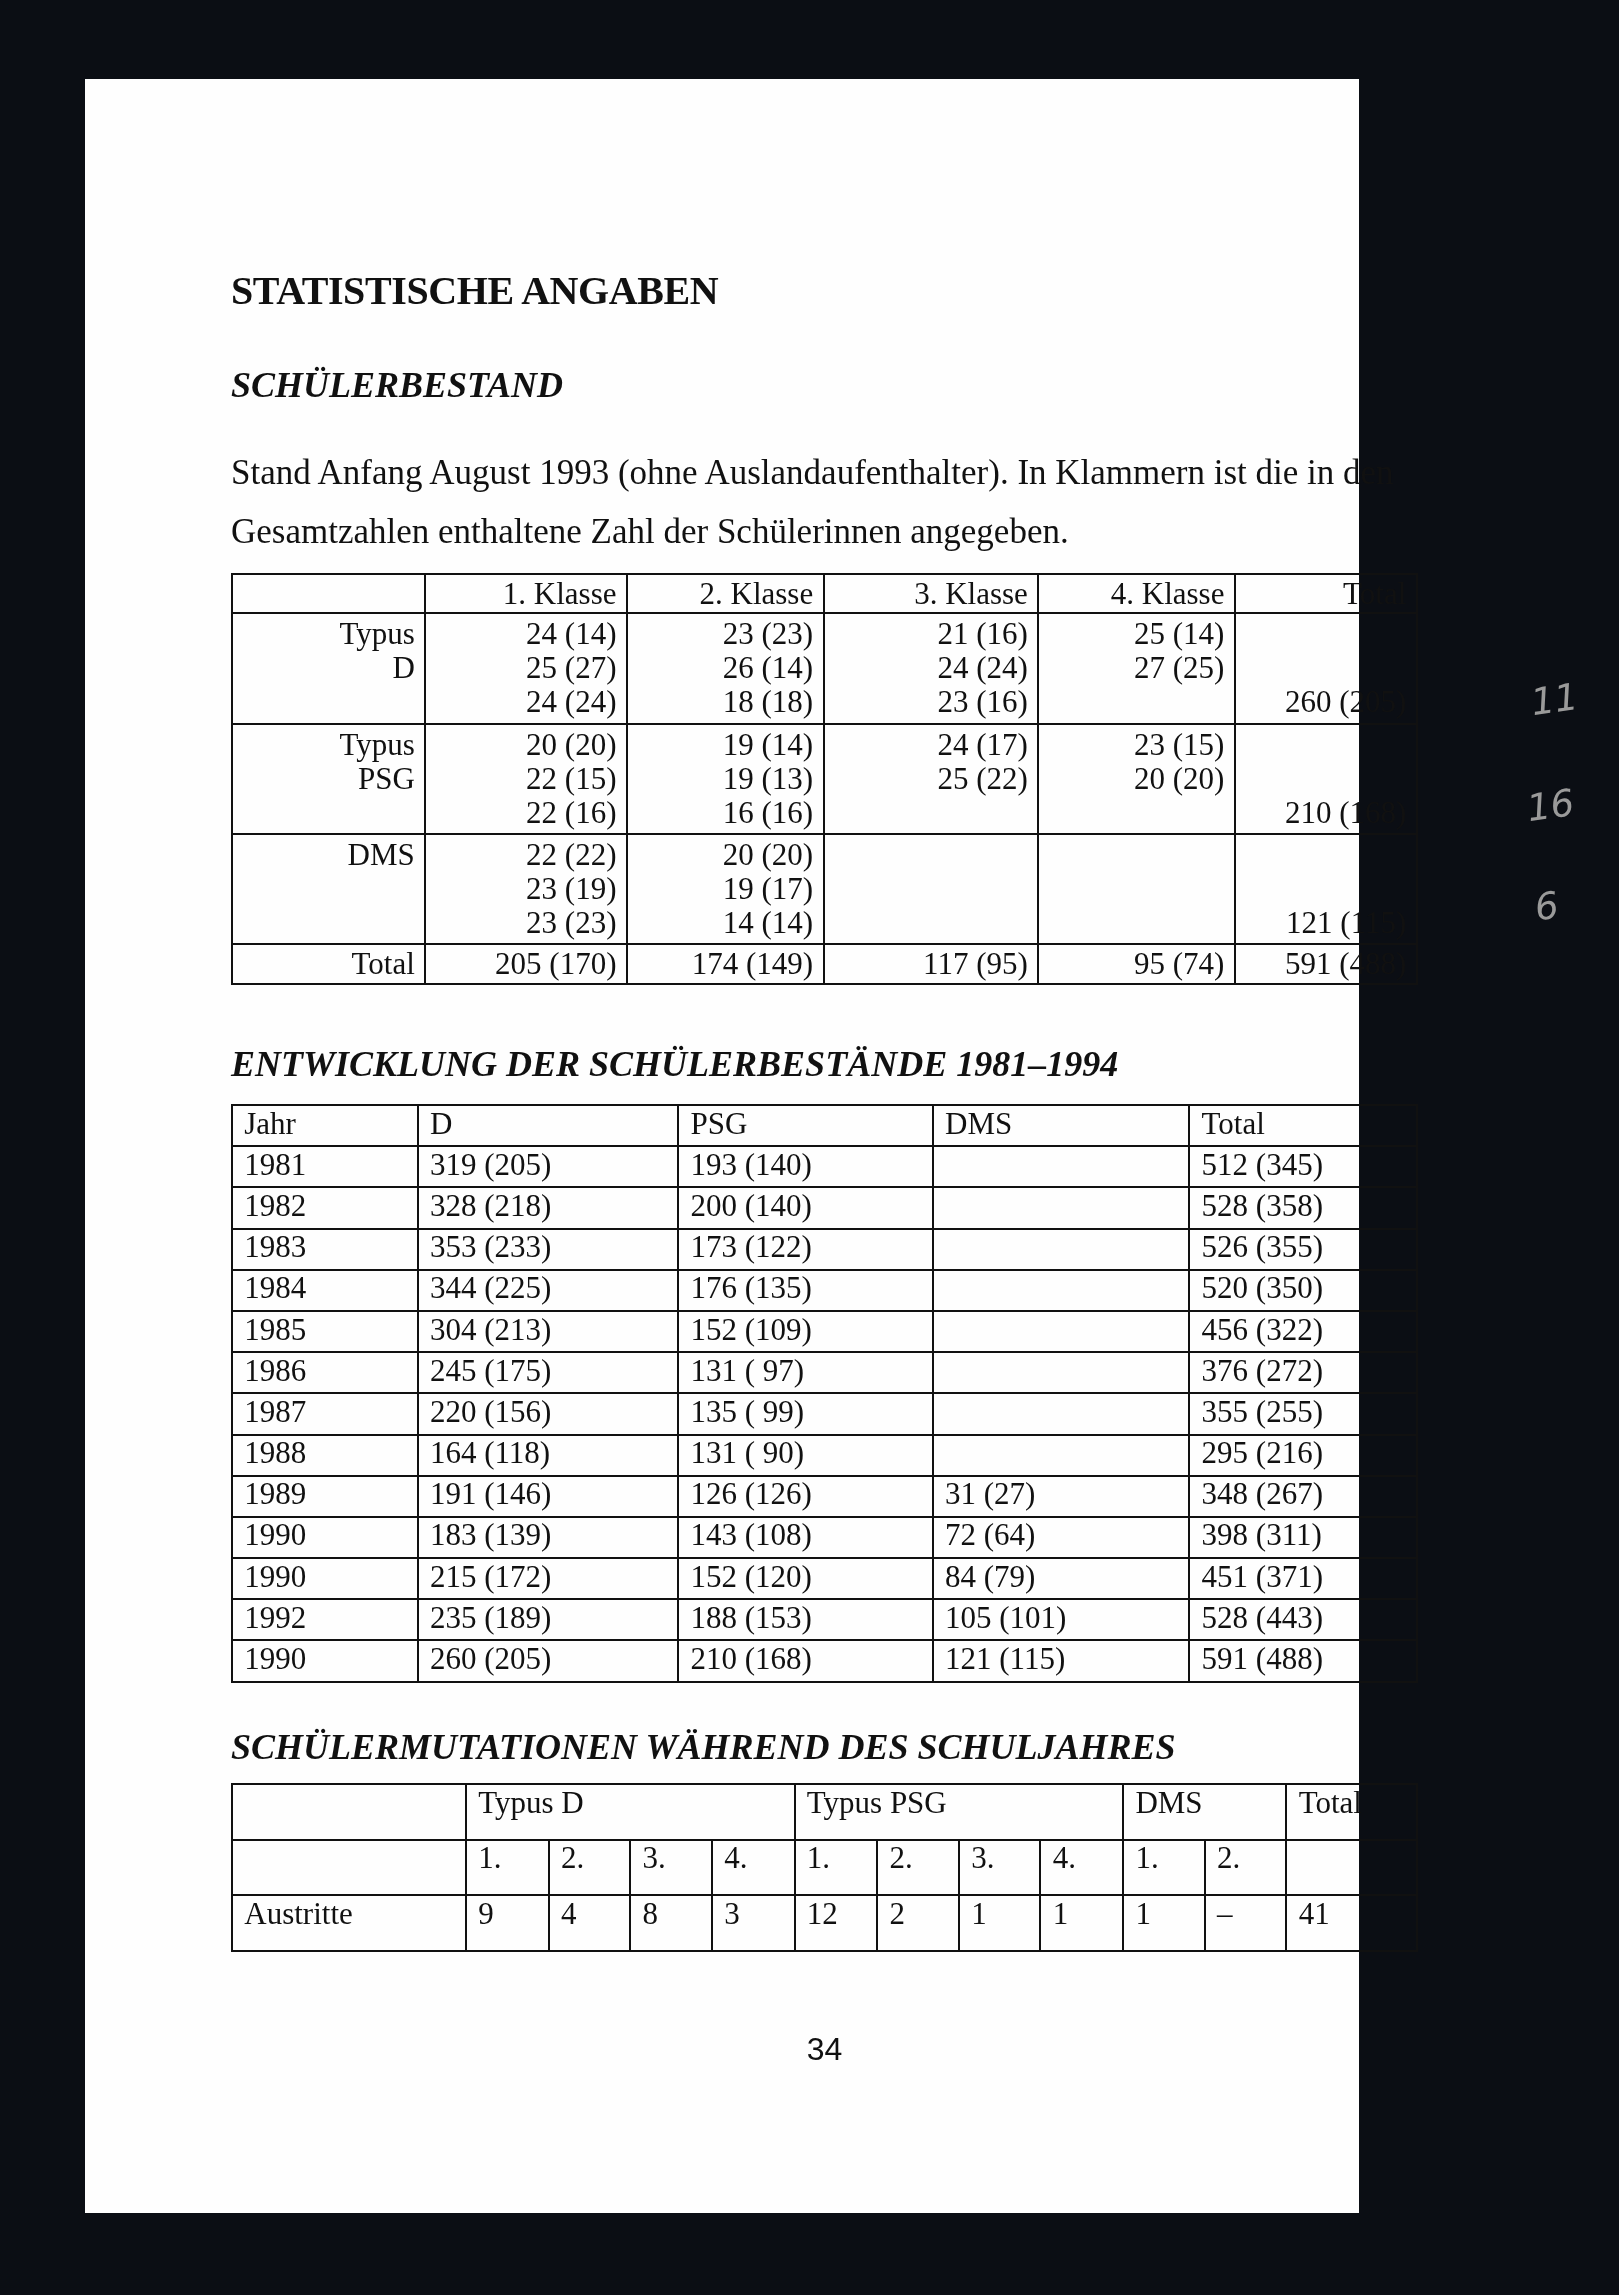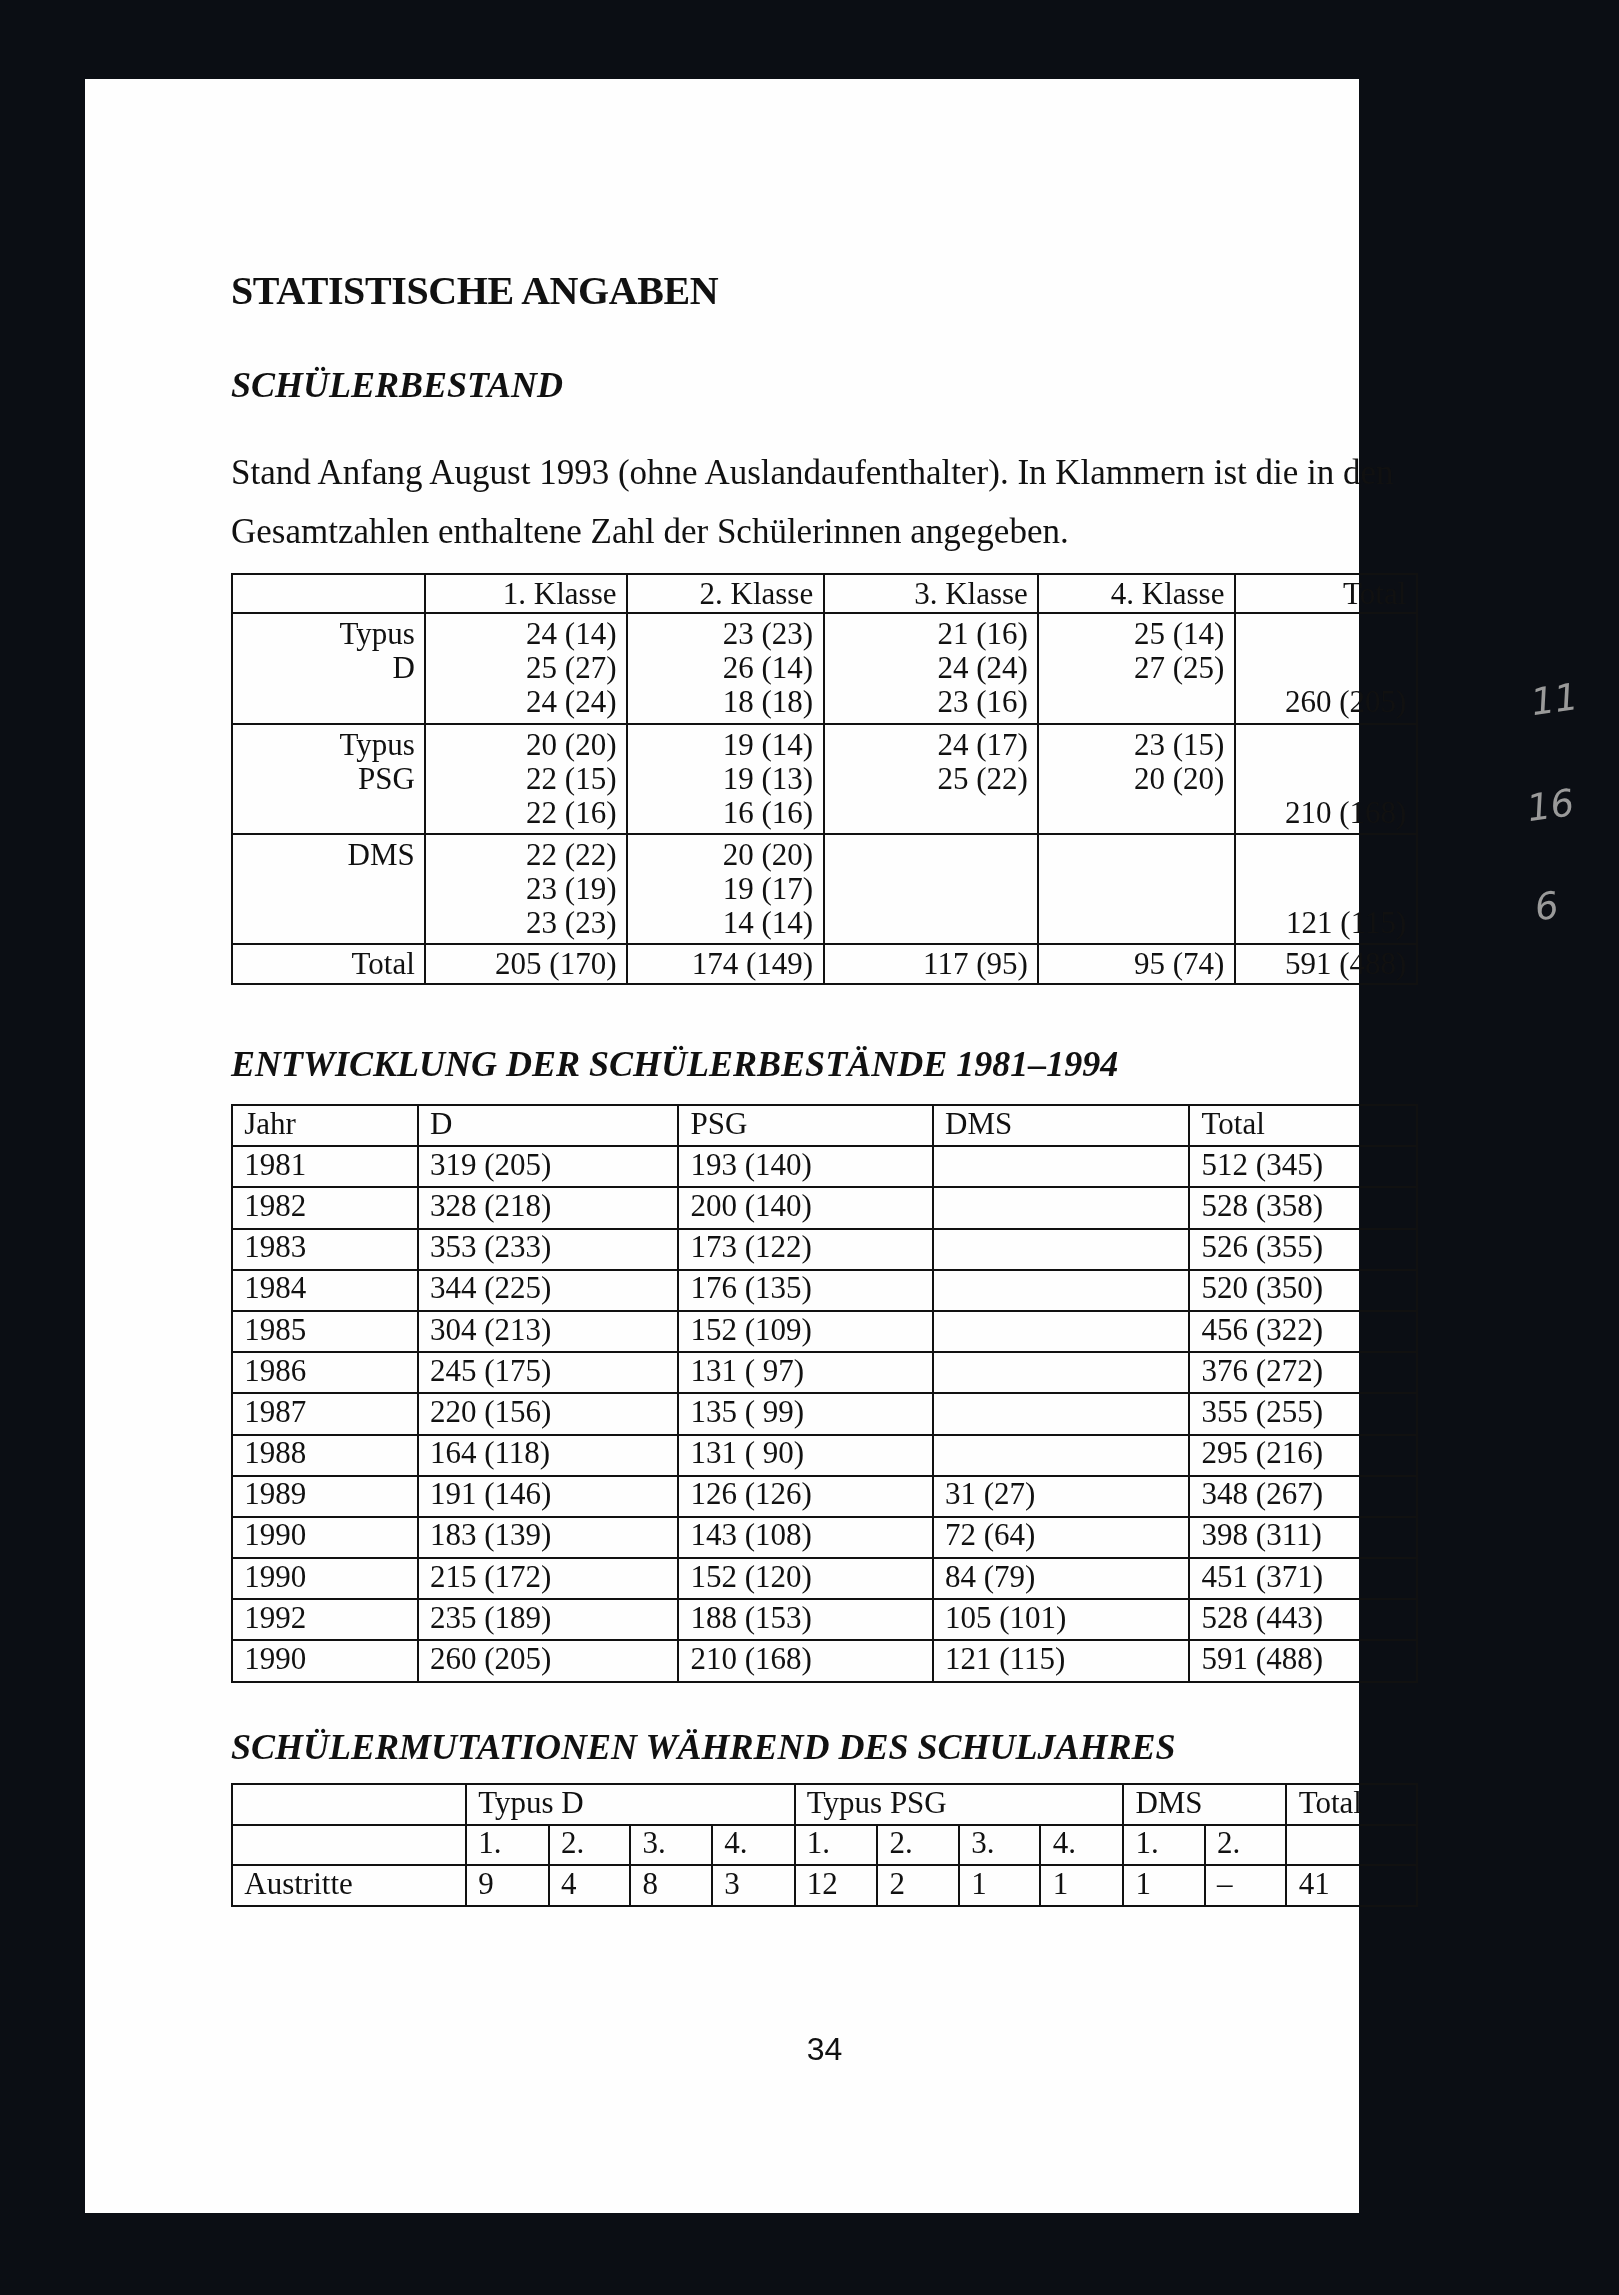--- a/index.html
+++ b/index.html
@@ -57,21 +57,21 @@
     #t1 { top: 494px; width: 1187px; }
     #t1 td { line-height: 34px; text-align: right; }
     #t1 td.stack { padding-top: 3.2px; padding-bottom: 3.2px; }
     #t1 .line { display: block; height: 34px; }
     #t1 td.total-cell { vertical-align: bottom; }
     
     #t2 { top: 1025px; width: 1187px; }
     #t2 td { height: 36px; padding-top: 1.6px; padding-bottom: 1.6px; }
     
     #t3 { top: 1704px; width: 1187px; }
-    #t3 td { height: 36px; padding-top: 1.6px; padding-bottom: 1px; }
+    #t3 td { height: 36px; padding-top: 1.6px; padding-bottom: 16px; }
 
     .pagenum {
       position: absolute; top: 1952px; left: 0; width: 1187px;
       text-align: center;
       font-size: 32px;
       font-family: "Liberation Sans", "DejaVu Sans", sans-serif;
     }
     .note {
       position: absolute;
       font-family: "DejaVu Sans", sans-serif;

